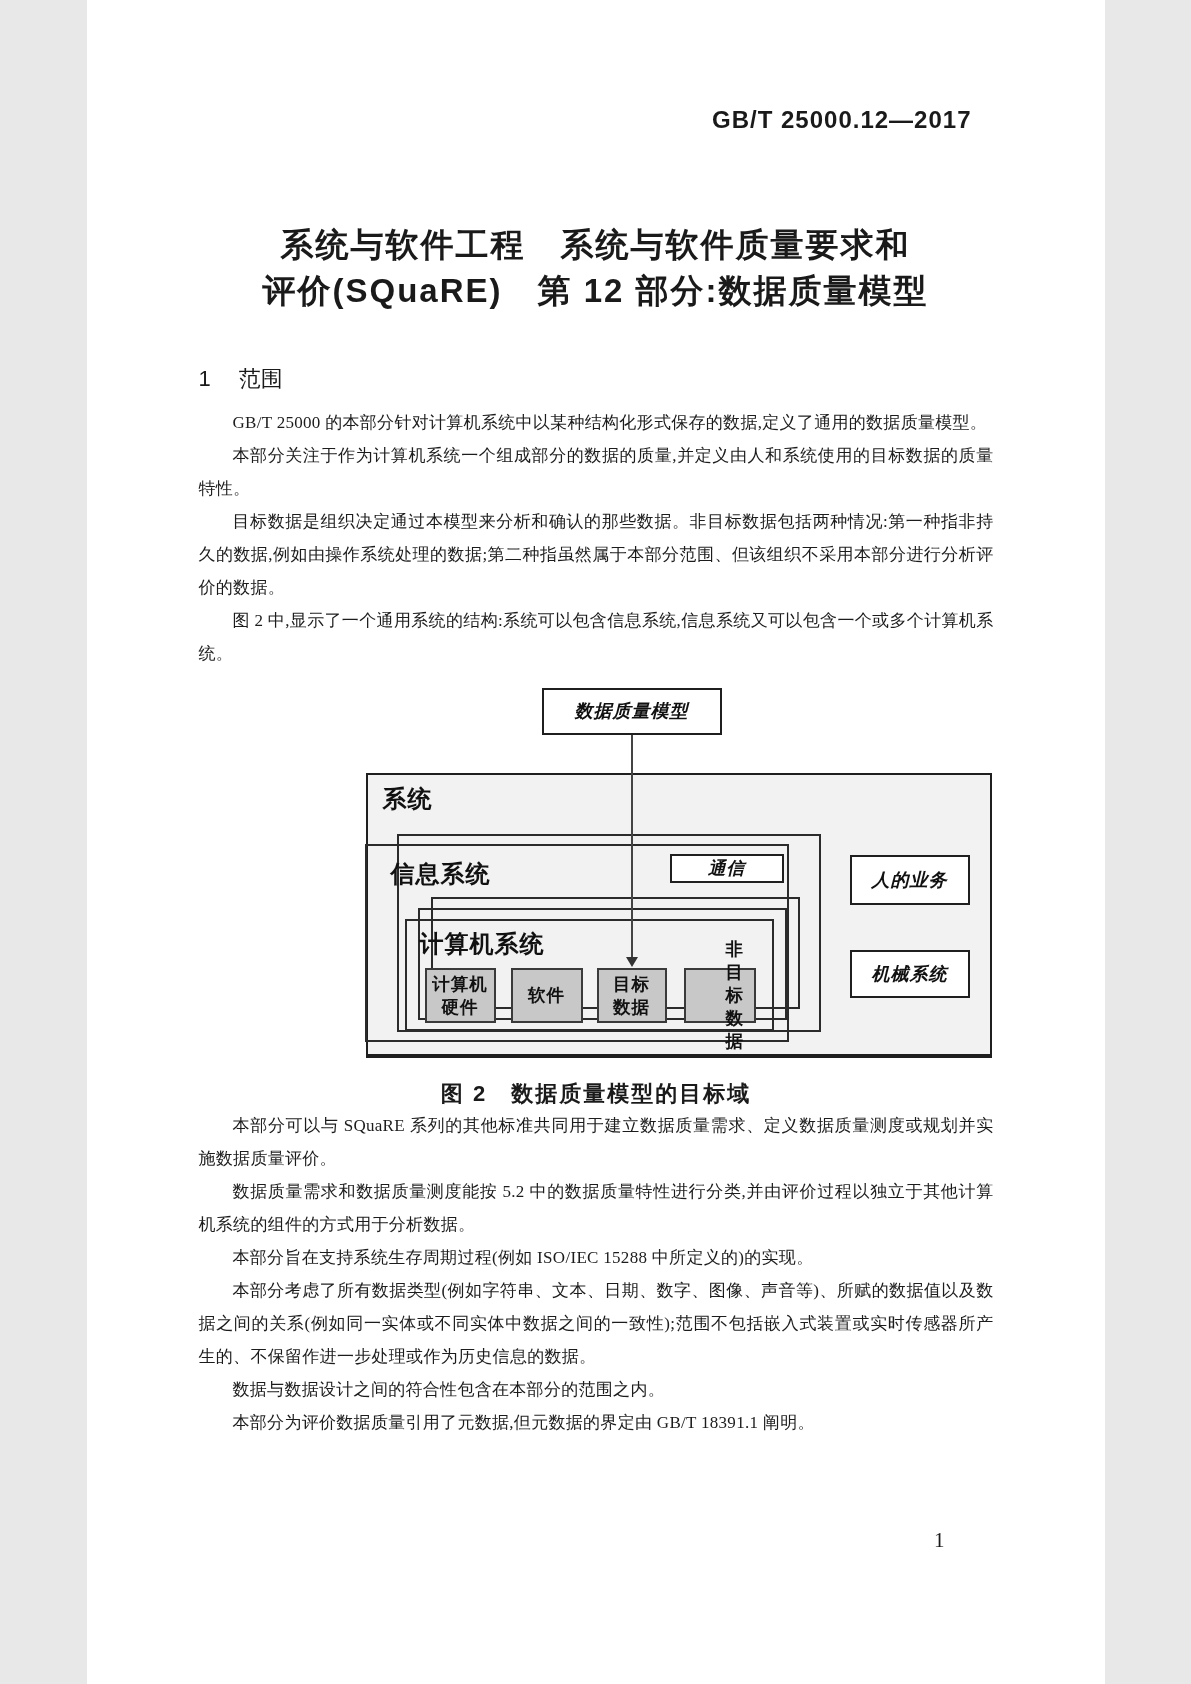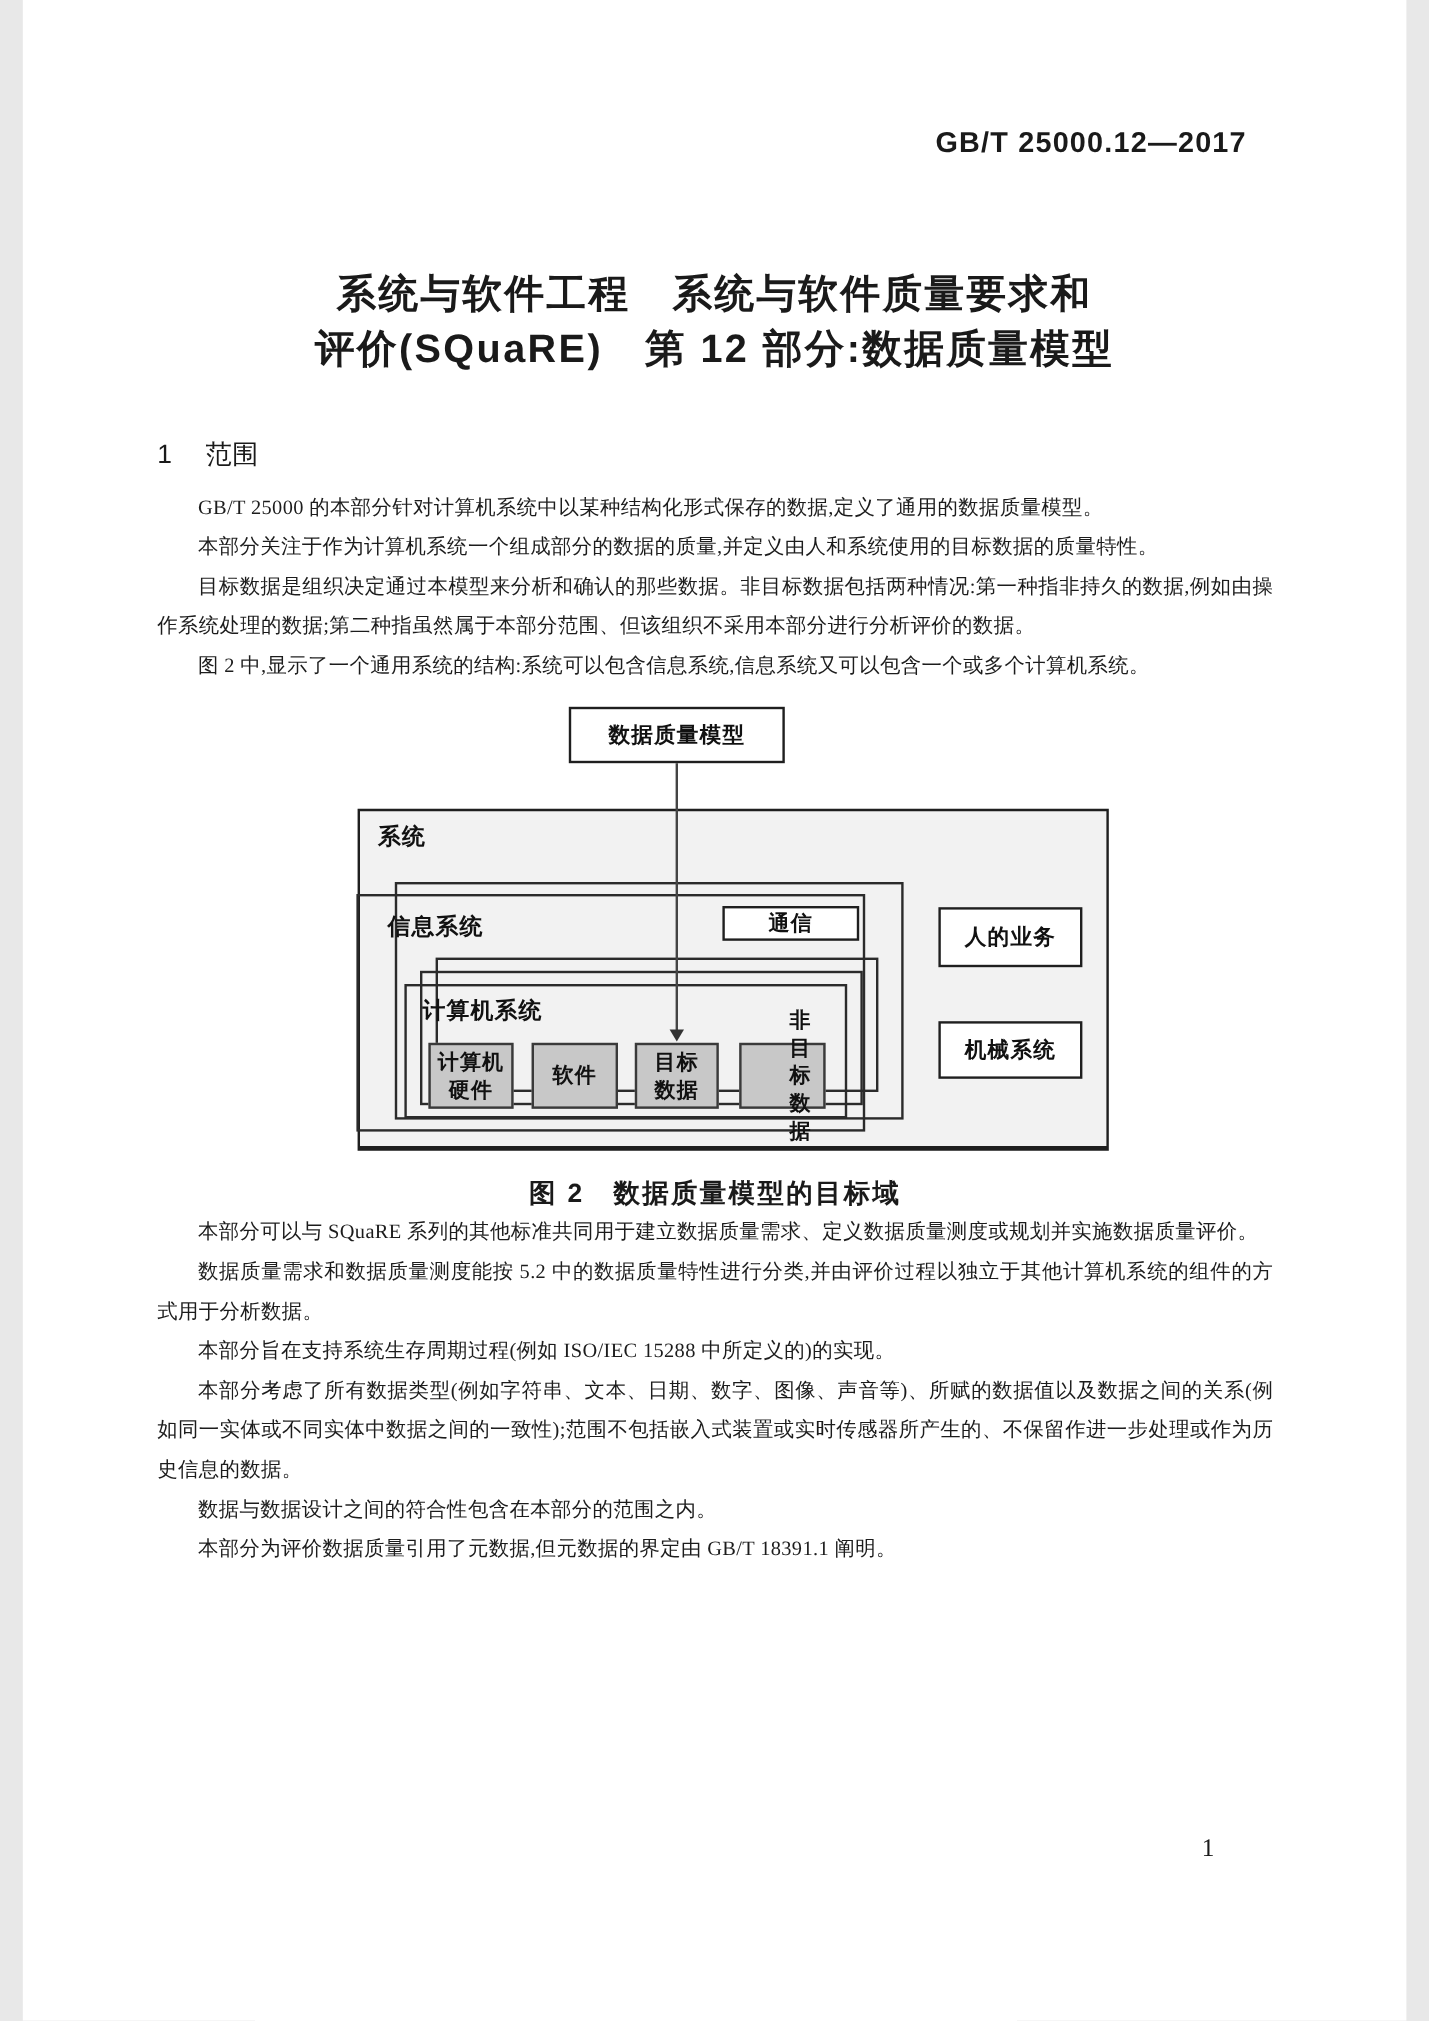--- a/index.html
+++ b/index.html
@@ -1,19 +1,19 @@
 <!DOCTYPE html>
 <html><head>
 <meta charset="utf-8">
 <style>
   * { box-sizing: border-box; margin: 0; padding: 0; }
   html,body { background:#e8e8e8; }
   .page {
     position: relative;
-    width: 1153px;
+    width: 1018px;
     height: 1684px;
     margin: 0 auto;
     background: #ffffff;
     overflow: hidden;
     color: #1a1a1a;
     font-family: "Liberation Serif", "DejaVu Serif", serif;
   }
   .doc-header {
     padding-top: 106px;
     padding-right: 133px;
@@ -50,33 +50,33 @@
     letter-spacing: 0.3px;
     text-align: justify;
     text-indent: 2em;
     color: #1c1c1c;
   }
   .body-text p.first { margin-top: 12px; }
   
   .figure { margin-top: 10px; }
   .diagram { position: relative; width: 968px; height: 385px; }
   .box { position: absolute; border: 2px solid #1f1f1f; }
-  .wbox { background: #ffffff; z-index: 8; display:flex; align-items:center; justify-content:center; }
+  .wbox { background: #ffffff; z-index: 8; display:flex; align-items:center; justify-content:center;font-style:italic; }
   .tbox { background: transparent; }
   .gbox {
     background: #c8c8c8;
     border-color: #3a3a3a;
     z-index: 8;
     display: flex; flex-direction: column; align-items: center; justify-content: center;
   }
   .dlabel {
     position: absolute;
     font-family: "Liberation Sans", "DejaVu Sans", sans-serif;
     font-weight: 700;
-    font-size: 19px;
+    font-size: 24px;
     letter-spacing: 1px;
     color: #111;
   }
   .dtext {
     font-family: "Liberation Sans", "DejaVu Sans", sans-serif;
     font-weight: 700;
     font-size: 18px;
     letter-spacing: 1px;
     color: #111;
     line-height: 23px;

